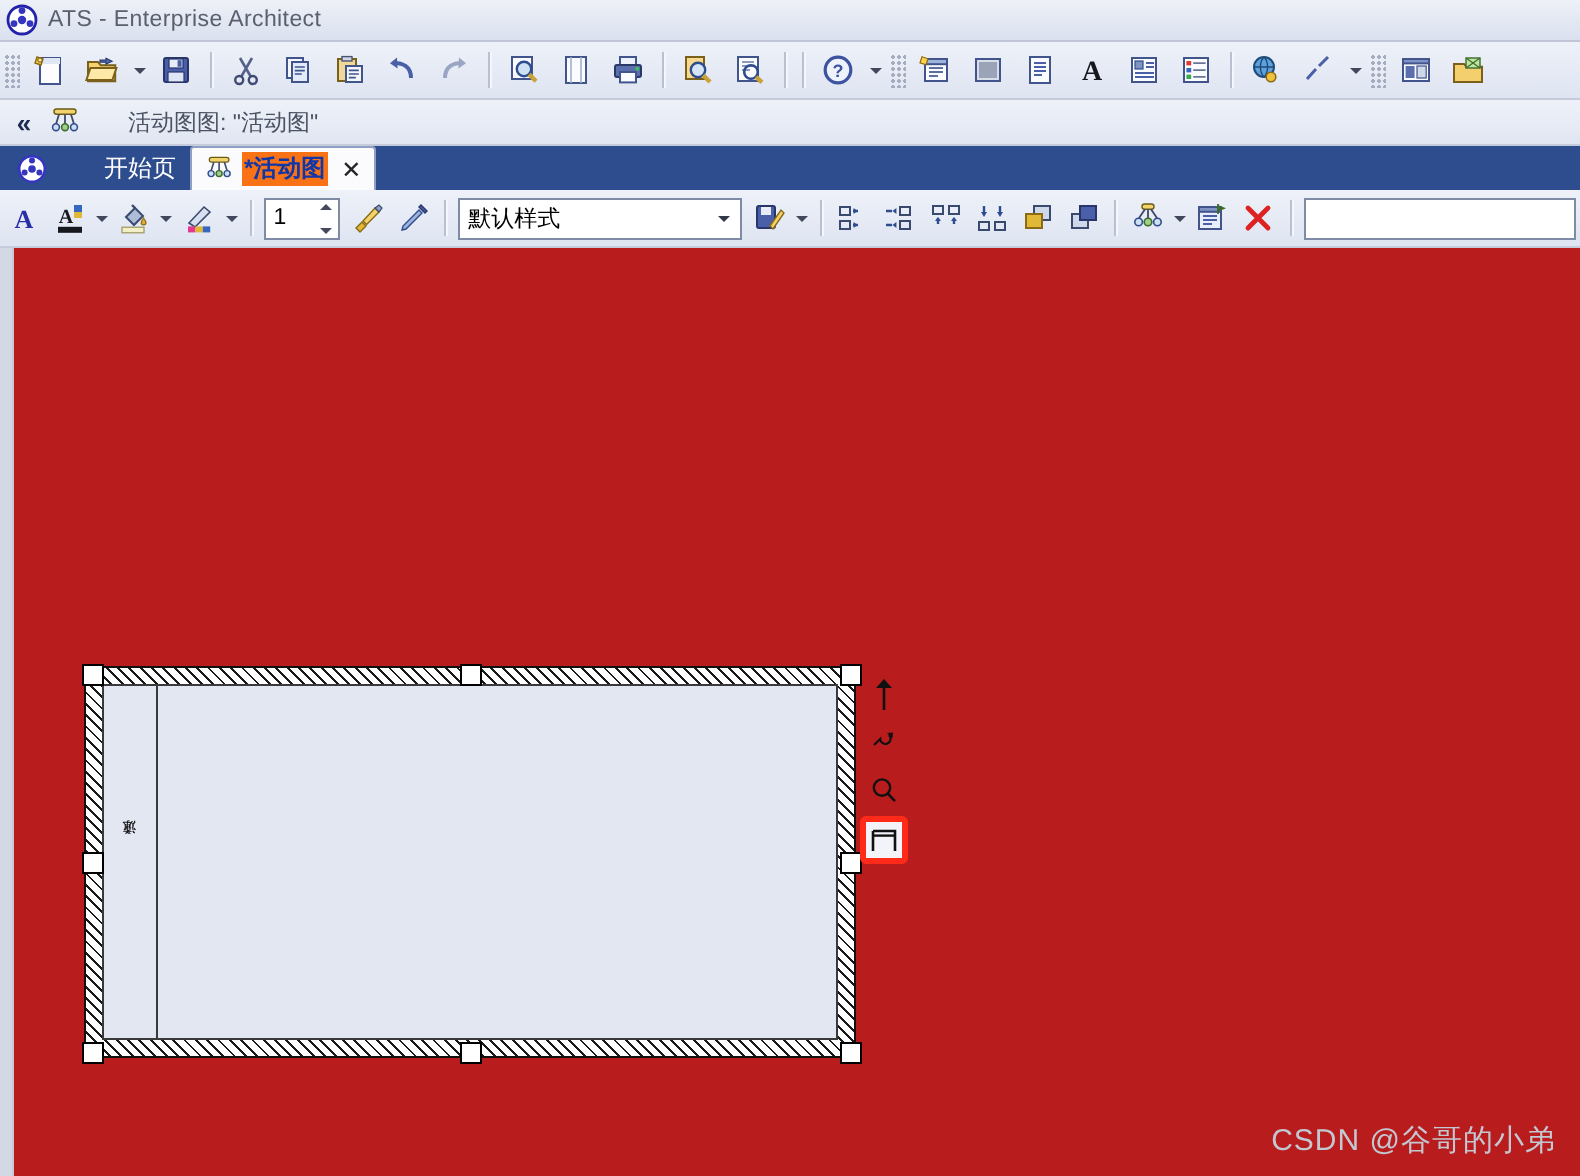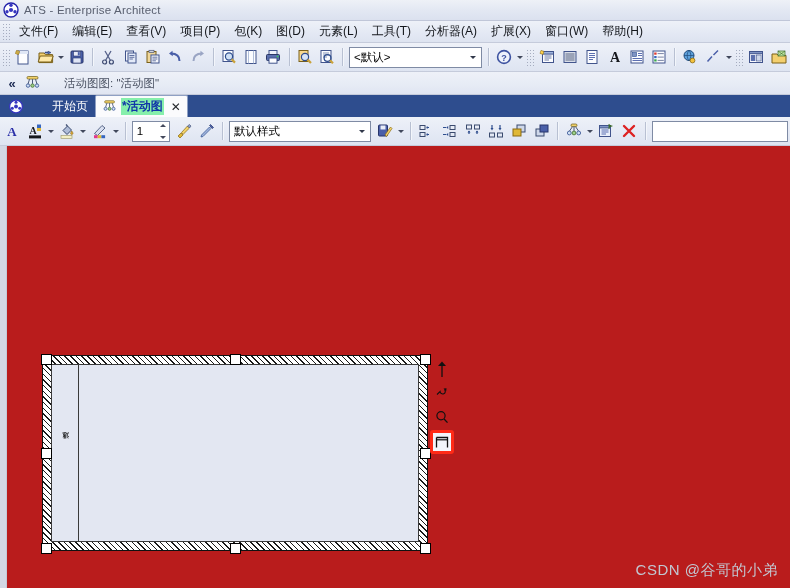--- a/index.html
+++ b/index.html
@@ -73,21 +73,21 @@
     height:22px;flex:0 0 22px;display:flex;align-items:flex-end;
     background:#2e4d8e;padding-left:2px;
   }
   .tab{
     height:21px;display:flex;align-items:center;padding:0 6px;margin-right:1px;font-size:12px;
   }
   .tab.inactive{color:#ffffff;gap:25px;}
   .tab.active{background:#fbfbfd;border:1px solid #8fa0c4;border-bottom:none;color:#1a1a1a;border-radius:2px 2px 0 0;}
   .tab .tab-icon{width:16px;height:15px;margin-right:3px;flex:0 0 16px;}
   .tab .tab-label{white-space:nowrap;}
-  .tab.active .tab-label{color:#1136a8;background:#86efac;padding:0 1px;font-weight:bold;text-align:right;}
+  .tab.active .tab-label{color:#1136a8;background:#f97316;padding:0 1px;font-weight:bold;text-align:right;}
   .tab .tab-close{margin-left:7px;color:#23262b;font-size:12px;line-height:1;}
 
   
   .canvas{flex:1;position:relative;background:#b91c1c;overflow:hidden;}
   .canvas-margin{position:absolute;left:0;top:0;width:6px;height:100%;background:#d3d8e4;border-right:1px solid #c4cad8;}
 
   
   .partition-wrap{position:absolute;}
   .sel-band{position:absolute;inset:0;
     background-image:repeating-linear-gradient(45deg,#1a1a1a 0 1px,transparent 1px 4px);
@@ -122,35 +122,20 @@
         <circle cx="8" cy="8" r="7" fill="#ffffff" stroke="#2222aa" stroke-width="1.4"></circle>
         <circle cx="8" cy="8" r="2.1" fill="#3535c0"></circle>
         <circle cx="8" cy="3.3" r="1.7" fill="#3535c0"></circle>
         <circle cx="12" cy="9.8" r="1.7" fill="#3535c0"></circle>
         <circle cx="4" cy="9.8" r="1.7" fill="#3535c0"></circle>
       </svg>
     </span>
     <span class="title-text">ATS - Enterprise Architect</span>
   </div>
 
-  <div class="menubar">
-    <span class="gripper"></span>
-    <span class="menu-item">文件(F)</span>
-    <span class="menu-item">编辑(E)</span>
-    <span class="menu-item">查看(V)</span>
-    <span class="menu-item">项目(P)</span>
-    <span class="menu-item">包(K)</span>
-    <span class="menu-item">图(D)</span>
-    <span class="menu-item">元素(L)</span>
-    <span class="menu-item">工具(T)</span>
-    <span class="menu-item">分析器(A)</span>
-    <span class="menu-item">扩展(X)</span>
-    <span class="menu-item">窗口(W)</span>
-    <span class="menu-item">帮助(H)</span>
-  </div>
 
   <div class="toolbar">
     <span class="gripper"></span>
 
     <span class="tb-btn">
       <svg width="18" height="18" viewBox="0 0 18 18">
         <rect x="4" y="3" width="10" height="13" fill="#fdfdff" stroke="#41548c"></rect>
         <path d="M4 3 h10 v3 h-10z" fill="#dfe6f5" stroke="none"></path>
         <path d="M2.5 2.5 l3 1 -1 3 -3-1z" fill="#ffd24d" stroke="#8a6a12" stroke-width=".7"></path>
         <circle cx="4" cy="4" r="1.1" fill="#ffe89a" stroke="#8a6a12" stroke-width=".6"></circle>
@@ -256,24 +241,20 @@
       <svg width="18" height="18" viewBox="0 0 18 18">
         <rect x="3" y="2.5" width="10" height="12" fill="#fbfcff" stroke="#41548c"></rect>
         <path d="M5 5h6M5 7h6M5 9h4" stroke="#6b7ba6" stroke-width=".8"></path>
         <circle cx="9.5" cy="10" r="3.4" fill="none" stroke="#2e4d8e" stroke-width="1.3"></circle>
         <path d="M12 12.4 L15 15.2" stroke="#caa23a" stroke-width="2.2"></path>
       </svg>
     </span>
 
     <span class="tb-sep"></span>
 
-    <span class="combo" style="width:150px;">
-      <span class="cbtxt">&lt;默认&gt;</span>
-      <span class="cbarrow"></span>
-    </span>
 
     <span class="tb-sep"></span>
 
     <span class="tb-btn">
       <svg width="18" height="18" viewBox="0 0 18 18">
         <circle cx="9" cy="9" r="6.4" fill="#eef2fb" stroke="#3d52a0" stroke-width="1.6"></circle>
         <text x="9" y="12.6" font-size="9" font-family="Liberation Sans, sans-serif" fill="#3d52a0" text-anchor="middle" font-weight="bold">?</text>
       </svg>
     </span>
     <span class="tb-arrow"></span>

